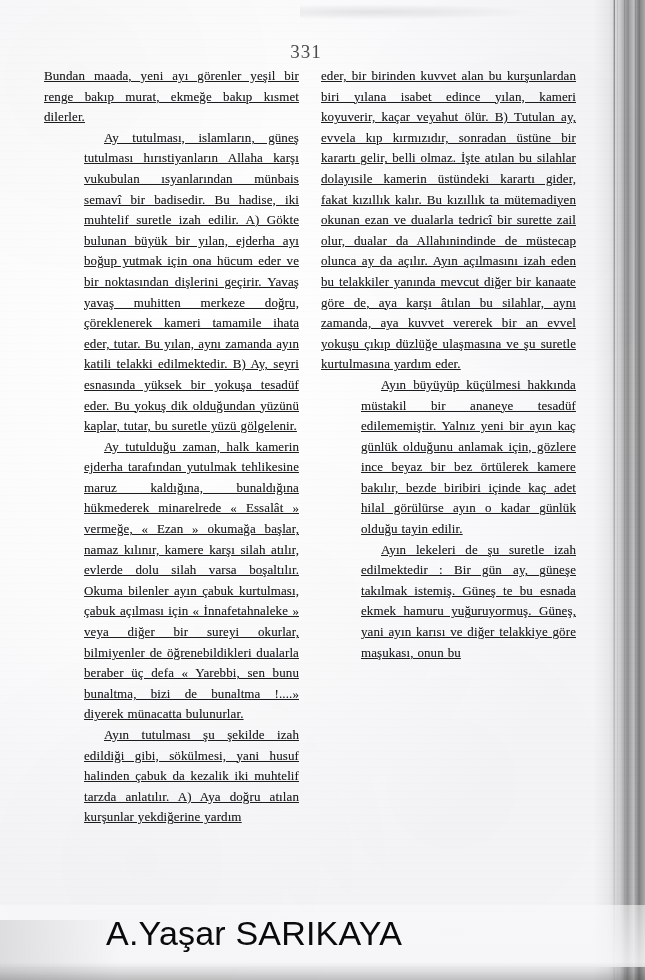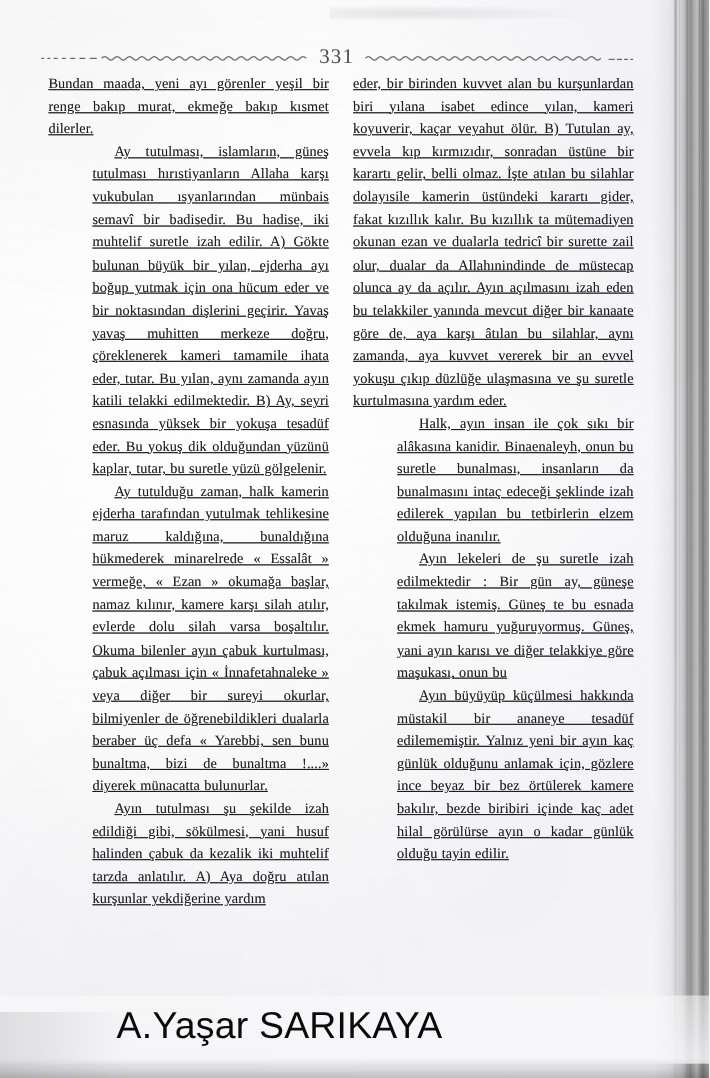--- a/index.html
+++ b/index.html
@@ -105,20 +105,21 @@
 
   
   #header-rule {
     position: absolute;
     left: 36px; top: 40px;
     width: 540px;
     height: 24px;
     display: flex;
     align-items: center;
     gap: 0;
+    flex-direction: column;
   }
   .rule-seg {
     flex: 1 1 auto;
     height: 14px;
     position: relative;
     overflow: hidden;
   }
   .rule-seg svg { display: block; width: 100%; height: 14px; }
   #page-number {
     flex: 0 0 auto;
@@ -233,23 +234,22 @@
 
     <div class="column">
       <p class="para first">Bundan maada, yeni ayı görenler yeşil bir renge bakıp murat, ekmeğe bakıp kısmet dilerler.</p>
       <p class="para">Ay tutulması, islamların, güneş tutulması hırıstiyanların Allaha karşı vukubulan ısyanlarından münbais semavî bir badisedir. Bu hadise, iki muhtelif suretle izah edilir. A) Gökte bulunan büyük bir yılan, ejderha ayı boğup yutmak için ona hücum eder ve bir noktasından dişlerini geçirir. Yavaş yavaş muhitten merkeze doğru, çöreklenerek kameri tamamile ihata eder, tutar. Bu yılan, aynı zamanda ayın katili telakki edilmektedir. B) Ay, seyri esnasında yüksek bir yokuşa tesadüf eder. Bu yokuş dik olduğundan yüzünü kaplar, tutar, bu suretle yüzü gölgelenir.</p>
       <p class="para">Ay tutulduğu zaman, halk kamerin ejderha tarafından yutulmak tehlikesine maruz kaldığına, bunaldığına hükmederek minarelrede « Essalât » vermeğe, « Ezan » okumağa başlar, namaz kılınır, kamere karşı silah atılır, evlerde dolu silah varsa boşaltılır. Okuma bilenler ayın çabuk kurtulması, çabuk açılması için « İnnafetahnaleke » veya diğer bir sureyi okurlar, bilmiyenler de öğrenebildikleri dualarla beraber üç defa « Yarebbi, sen bunu bunaltma, bizi de bunaltma !....» diyerek münacatta bulunurlar.</p>
       <p class="para">Ayın tutulması şu şekilde izah edildiği gibi, sökülmesi, yani husuf halinden çabuk da kezalik iki muhtelif tarzda anlatılır. A) Aya doğru atılan kurşunlar yekdiğerine yardım</p>
     </div>
 
     <div class="column">
       <p class="para first">eder, bir birinden kuvvet alan bu kurşunlardan biri yılana isabet edince yılan, kameri koyuverir, kaçar veyahut ölür. B) Tutulan ay, evvela kıp kırmızıdır, sonradan üstüne bir karartı gelir, belli olmaz. İşte atılan bu silahlar dolayısile kamerin üstündeki karartı gider, fakat kızıllık kalır. Bu kızıllık ta mütemadiyen okunan ezan ve dualarla tedricî bir surette zail olur, dualar da Allahınindinde de müstecap olunca ay da açılır. Ayın açılmasını izah eden bu telakkiler yanında mevcut diğer bir kanaate göre de, aya karşı âtılan bu silahlar, aynı zamanda, aya kuvvet vererek bir an evvel yokuşu çıkıp düzlüğe ulaşmasına ve şu suretle kurtulmasına yardım eder.</p>
-      <p class="para">Halk, ayın insan ile çok sıkı bir alâkasına kanidir. Binaenaleyh, onun bu suretle bunalması, insanların da bunalmasını intaç edeceği şeklinde izah edilerek yapılan bu tetbirlerin elzem olduğuna inanılır.</p>
+      <p class="para">Ayın büyüyüp küçülmesi hakkında müstakil bir ananeye tesadüf edilememiştir. Yalnız yeni bir ayın kaç günlük olduğunu anlamak için, gözlere ince beyaz bir bez örtülerek kamere bakılır, bezde biribiri içinde kaç adet hilal görülürse ayın o kadar günlük olduğu tayin edilir.</p>
       <p class="para">Ayın lekeleri de şu suretle izah edilmektedir : Bir gün ay, güneşe takılmak istemiş. Güneş te bu esnada ekmek hamuru yuğuruyormuş. Güneş, yani ayın karısı ve diğer telakkiye göre maşukası, onun bu</p>
-      <p class="para">Ayın büyüyüp küçülmesi hakkında müstakil bir ananeye tesadüf edilememiştir. Yalnız yeni bir ayın kaç günlük olduğunu anlamak için, gözlere ince beyaz bir bez örtülerek kamere bakılır, bezde biribiri içinde kaç adet hilal görülürse ayın o kadar günlük olduğu tayin edilir.</p>
     </div>
 
   </div>
 
   <div id="page-edge-line"></div>
   <div id="gutter-shadow"></div>
   <div id="gutter-streaks"></div>
 
   <div id="watermark-plate"></div>
   <div id="watermark">A.Yaşar SARIKAYA</div>

